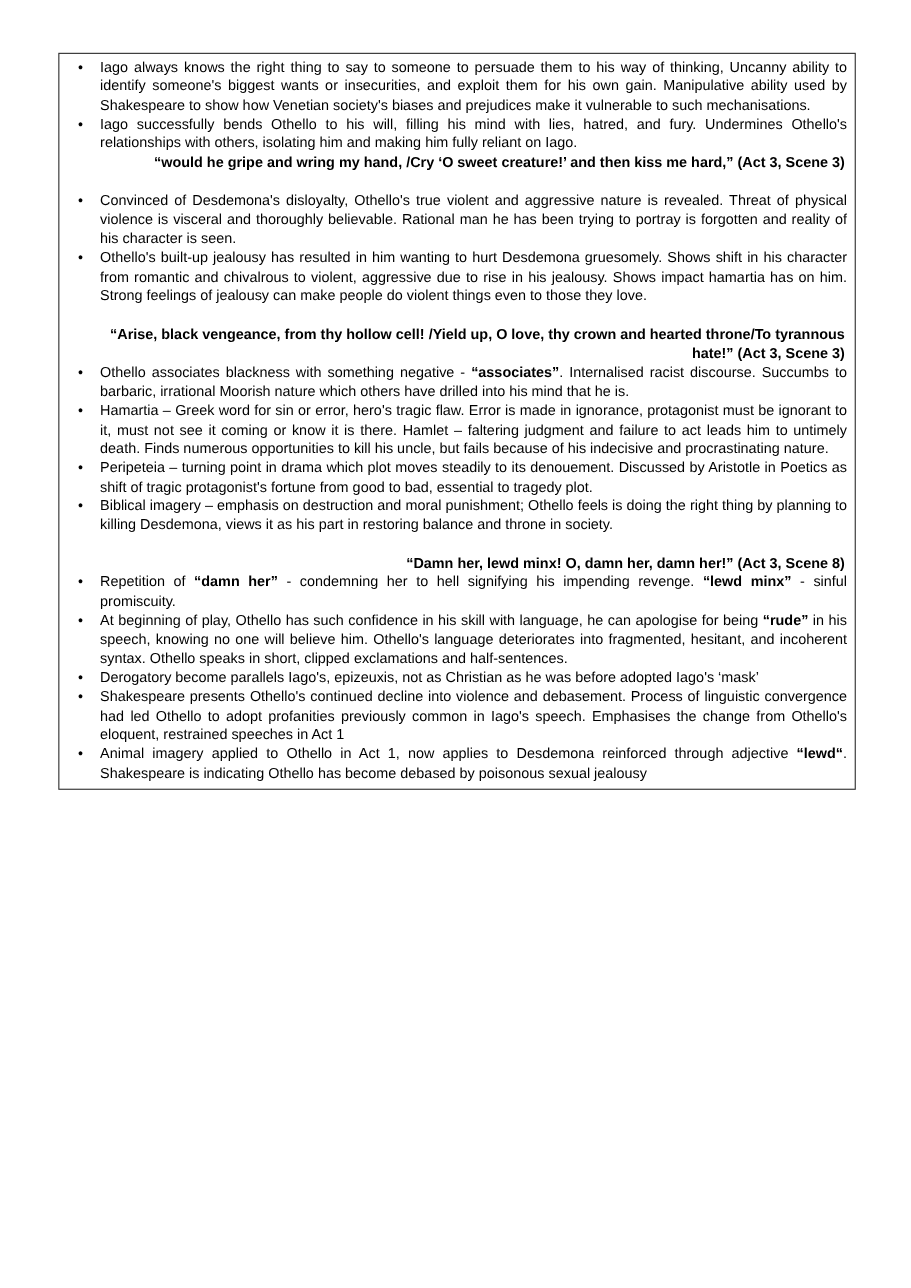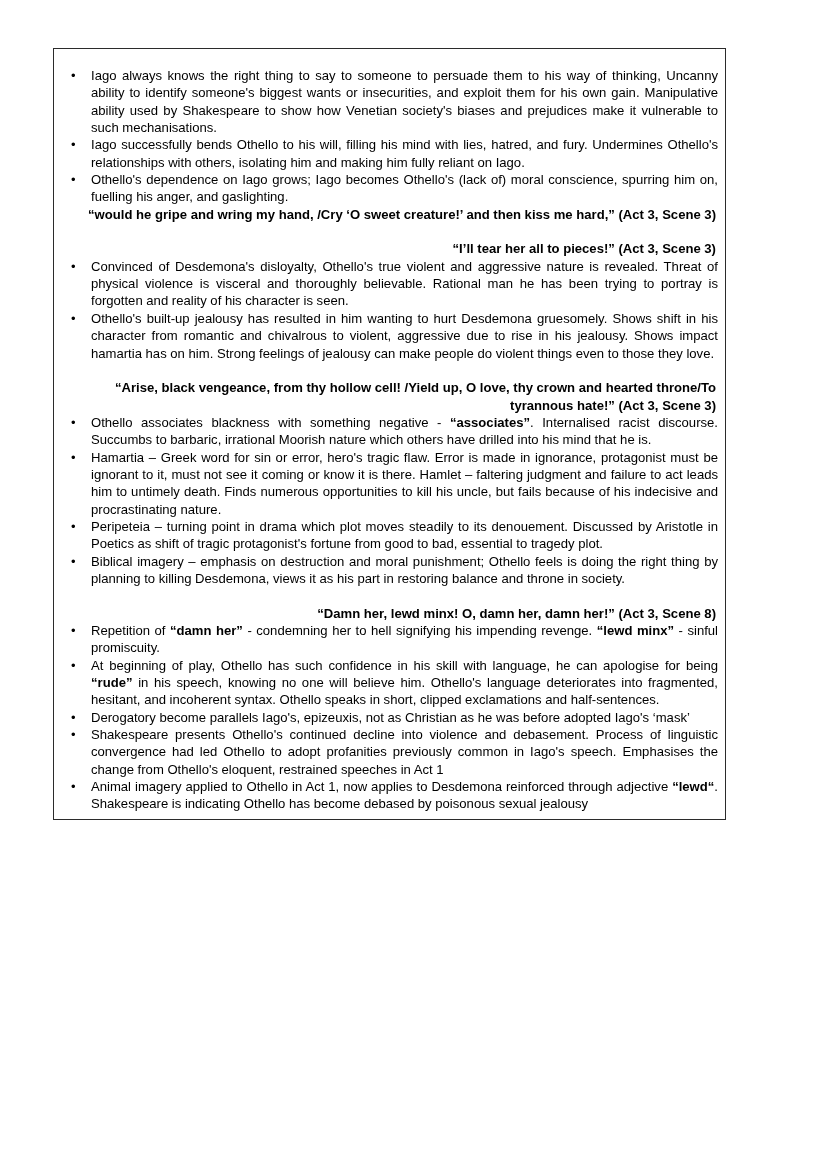--- a/index.html
+++ b/index.html
@@ -18,24 +18,24 @@
     position: relative;
     width: 828px;
     height: 1171px;
     background: #ffffff;
     overflow: hidden;
   }
   .note-box {
     position: absolute;
     left: 53px;
     top: 48px;
-    width: 673px;
+    width: 725px;
     border: 1px solid #2b2b2b;
     box-sizing: border-box;
-    padding: 18px 7px 6px 7px;
+    padding: 3px 7px 6px 7px;
     background: #ffffff;
   }
   .content {
     font-size: 13.1px;
     line-height: 17.35px;
   }
   ul.bullets {
     list-style: none;
     margin: 0;
     padding: 0;
@@ -73,25 +73,23 @@
 </style>
 </head>
 <body>
 
 <div class="page">
   <div class="note-box">
     <div class="content" id="content-root">
         <ul class="bullets">
           <li>Iago always knows the right thing to say to someone to persuade them to his way of thinking, Uncanny ability to identify someone's biggest wants or insecurities, and exploit them for his own gain. Manipulative ability used by Shakespeare to show how Venetian society's biases and prejudices make it vulnerable to such mechanisations.</li>
           <li>Iago successfully bends Othello to his will, filling his mind with lies, hatred, and fury. Undermines Othello's relationships with others, isolating him and making him fully reliant on Iago.</li>
-          <li>Othello's dependence on Iago grows; Iago becomes Othello's (lack of) moral conscience, spurring him on, fuelling his anger, and gaslighting.</li>
         </ul>
         <p class="quote-head">“would he gripe and wring my hand, /Cry ‘O sweet creature!’ and then kiss me hard,” (Act 3, Scene 3)</p>
         <div class="gap">&nbsp;</div>
-        <p class="quote-head">“I’ll tear her all to pieces!” (Act 3, Scene 3)</p>
         <ul class="bullets">
           <li>Convinced of Desdemona's disloyalty, Othello's true violent and aggressive nature is revealed. Threat of physical violence is visceral and thoroughly believable. Rational man he has been trying to portray is forgotten and reality of his character is seen.</li>
           <li>Othello's built-up jealousy has resulted in him wanting to hurt Desdemona gruesomely. Shows shift in his character from romantic and chivalrous to violent, aggressive due to rise in his jealousy. Shows impact hamartia has on him. Strong feelings of jealousy can make people do violent things even to those they love.</li>
         </ul>
         <div class="gap">&nbsp;</div>
         <p class="quote-head">“Arise, black vengeance, from thy hollow cell! /Yield up, O love, thy crown and hearted throne/To tyrannous hate!” (Act 3, Scene 3)</p>
         <ul class="bullets">
           <li><span class="seg">Othello associates blackness with something negative - </span><b class="seg">“associates”</b><span class="seg">. Internalised racist discourse. Succumbs to barbaric, irrational Moorish nature which others have drilled into his mind that he is.</span></li>
           <li><span class="seg">Hamartia – Greek word for sin or error, hero's tragic flaw. Error is made in ignorance, protagonist must be ignorant to it, must not see it coming or know it is there. Hamlet – faltering judgment and failure to act leads him to untimely death. Finds numerous opportunities to kill his uncle, but fails because of his indecisive and procrastinating nature.</span></li>
           <li><span class="seg">Peripeteia – turning point in drama which plot moves steadily to its denouement. Discussed by Aristotle in Poetics as shift of tragic protagonist's fortune from good to bad, essential to tragedy plot.</span></li>

